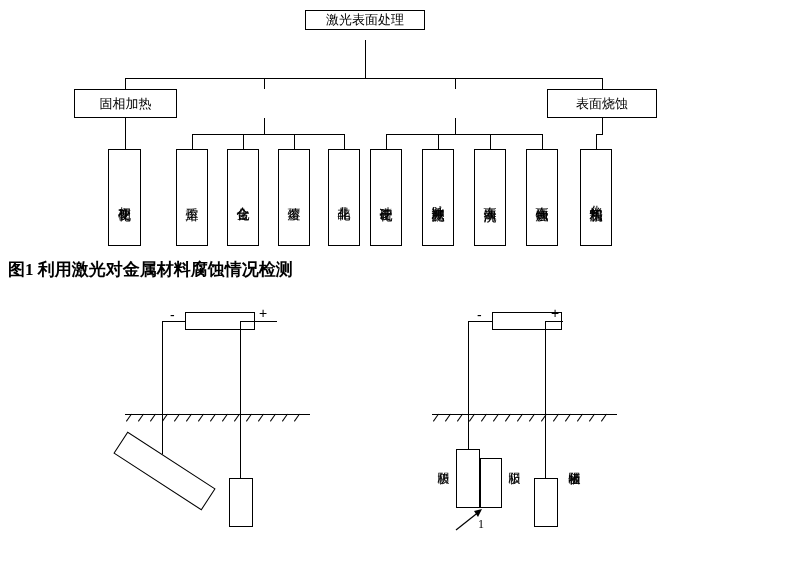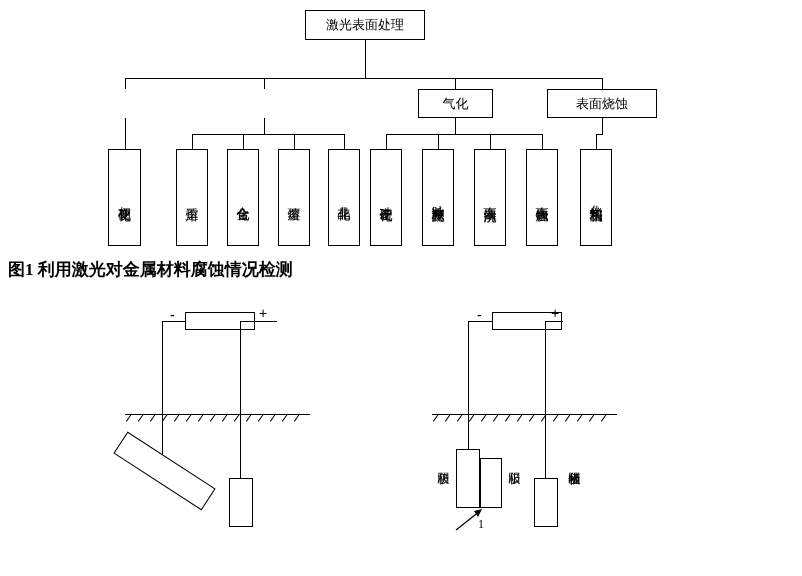--- a/index.html
+++ b/index.html
@@ -114,32 +114,32 @@
     position: absolute;
     font-size: 12px;
     font-family: "Liberation Serif", "DejaVu Serif", serif;
   }
 </style>
 </head>
 <body>
 
 <div id="stage">
 
-  <div class="node" style="left:305px; top:10px; width:120px; height:30px;">激光表面处理</div>
+  <div class="node" style="left:305px; top:10px; width:120px; height:20px;">激光表面处理</div>
 
   <div class="ln v" style="left:365px; top:40px; height:38px;"></div>
 
   <div class="ln h" style="left:125px; top:78px; width:478px;"></div>
 
   <div class="ln v" style="left:125px; top:78px; height:11px;"></div>
   <div class="ln v" style="left:264px; top:78px; height:11px;"></div>
   <div class="ln v" style="left:455px; top:78px; height:11px;"></div>
   <div class="ln v" style="left:602px; top:78px; height:11px;"></div>
 
-  <div class="node" style="left:418px; top:89px; width:75px; height:29px;">气化</div>
+  <div class="node" style="left:74px; top:89px; width:103px; height:29px;">固相加热</div>
   <div class="node" style="left:547px; top:89px; width:110px; height:29px;">表面烧蚀</div>
 
   <div class="ln v" style="left:125px; top:118px; height:16px;"></div>
   <div class="ln h" style="left:125px; top:134px; width:1px;"></div>
   <div class="ln v" style="left:125px; top:134px; height:15px;"></div>
   <div class="node vert" style="left:108px; top:149px; width:33px; height:97px;">相变硬化</div>
 
   <div class="ln v" style="left:264px; top:118px; height:16px;"></div>
   <div class="ln h" style="left:192px; top:134px; width:152px;"></div>
   <div class="ln v" style="left:192px; top:134px; height:15px;"></div>

